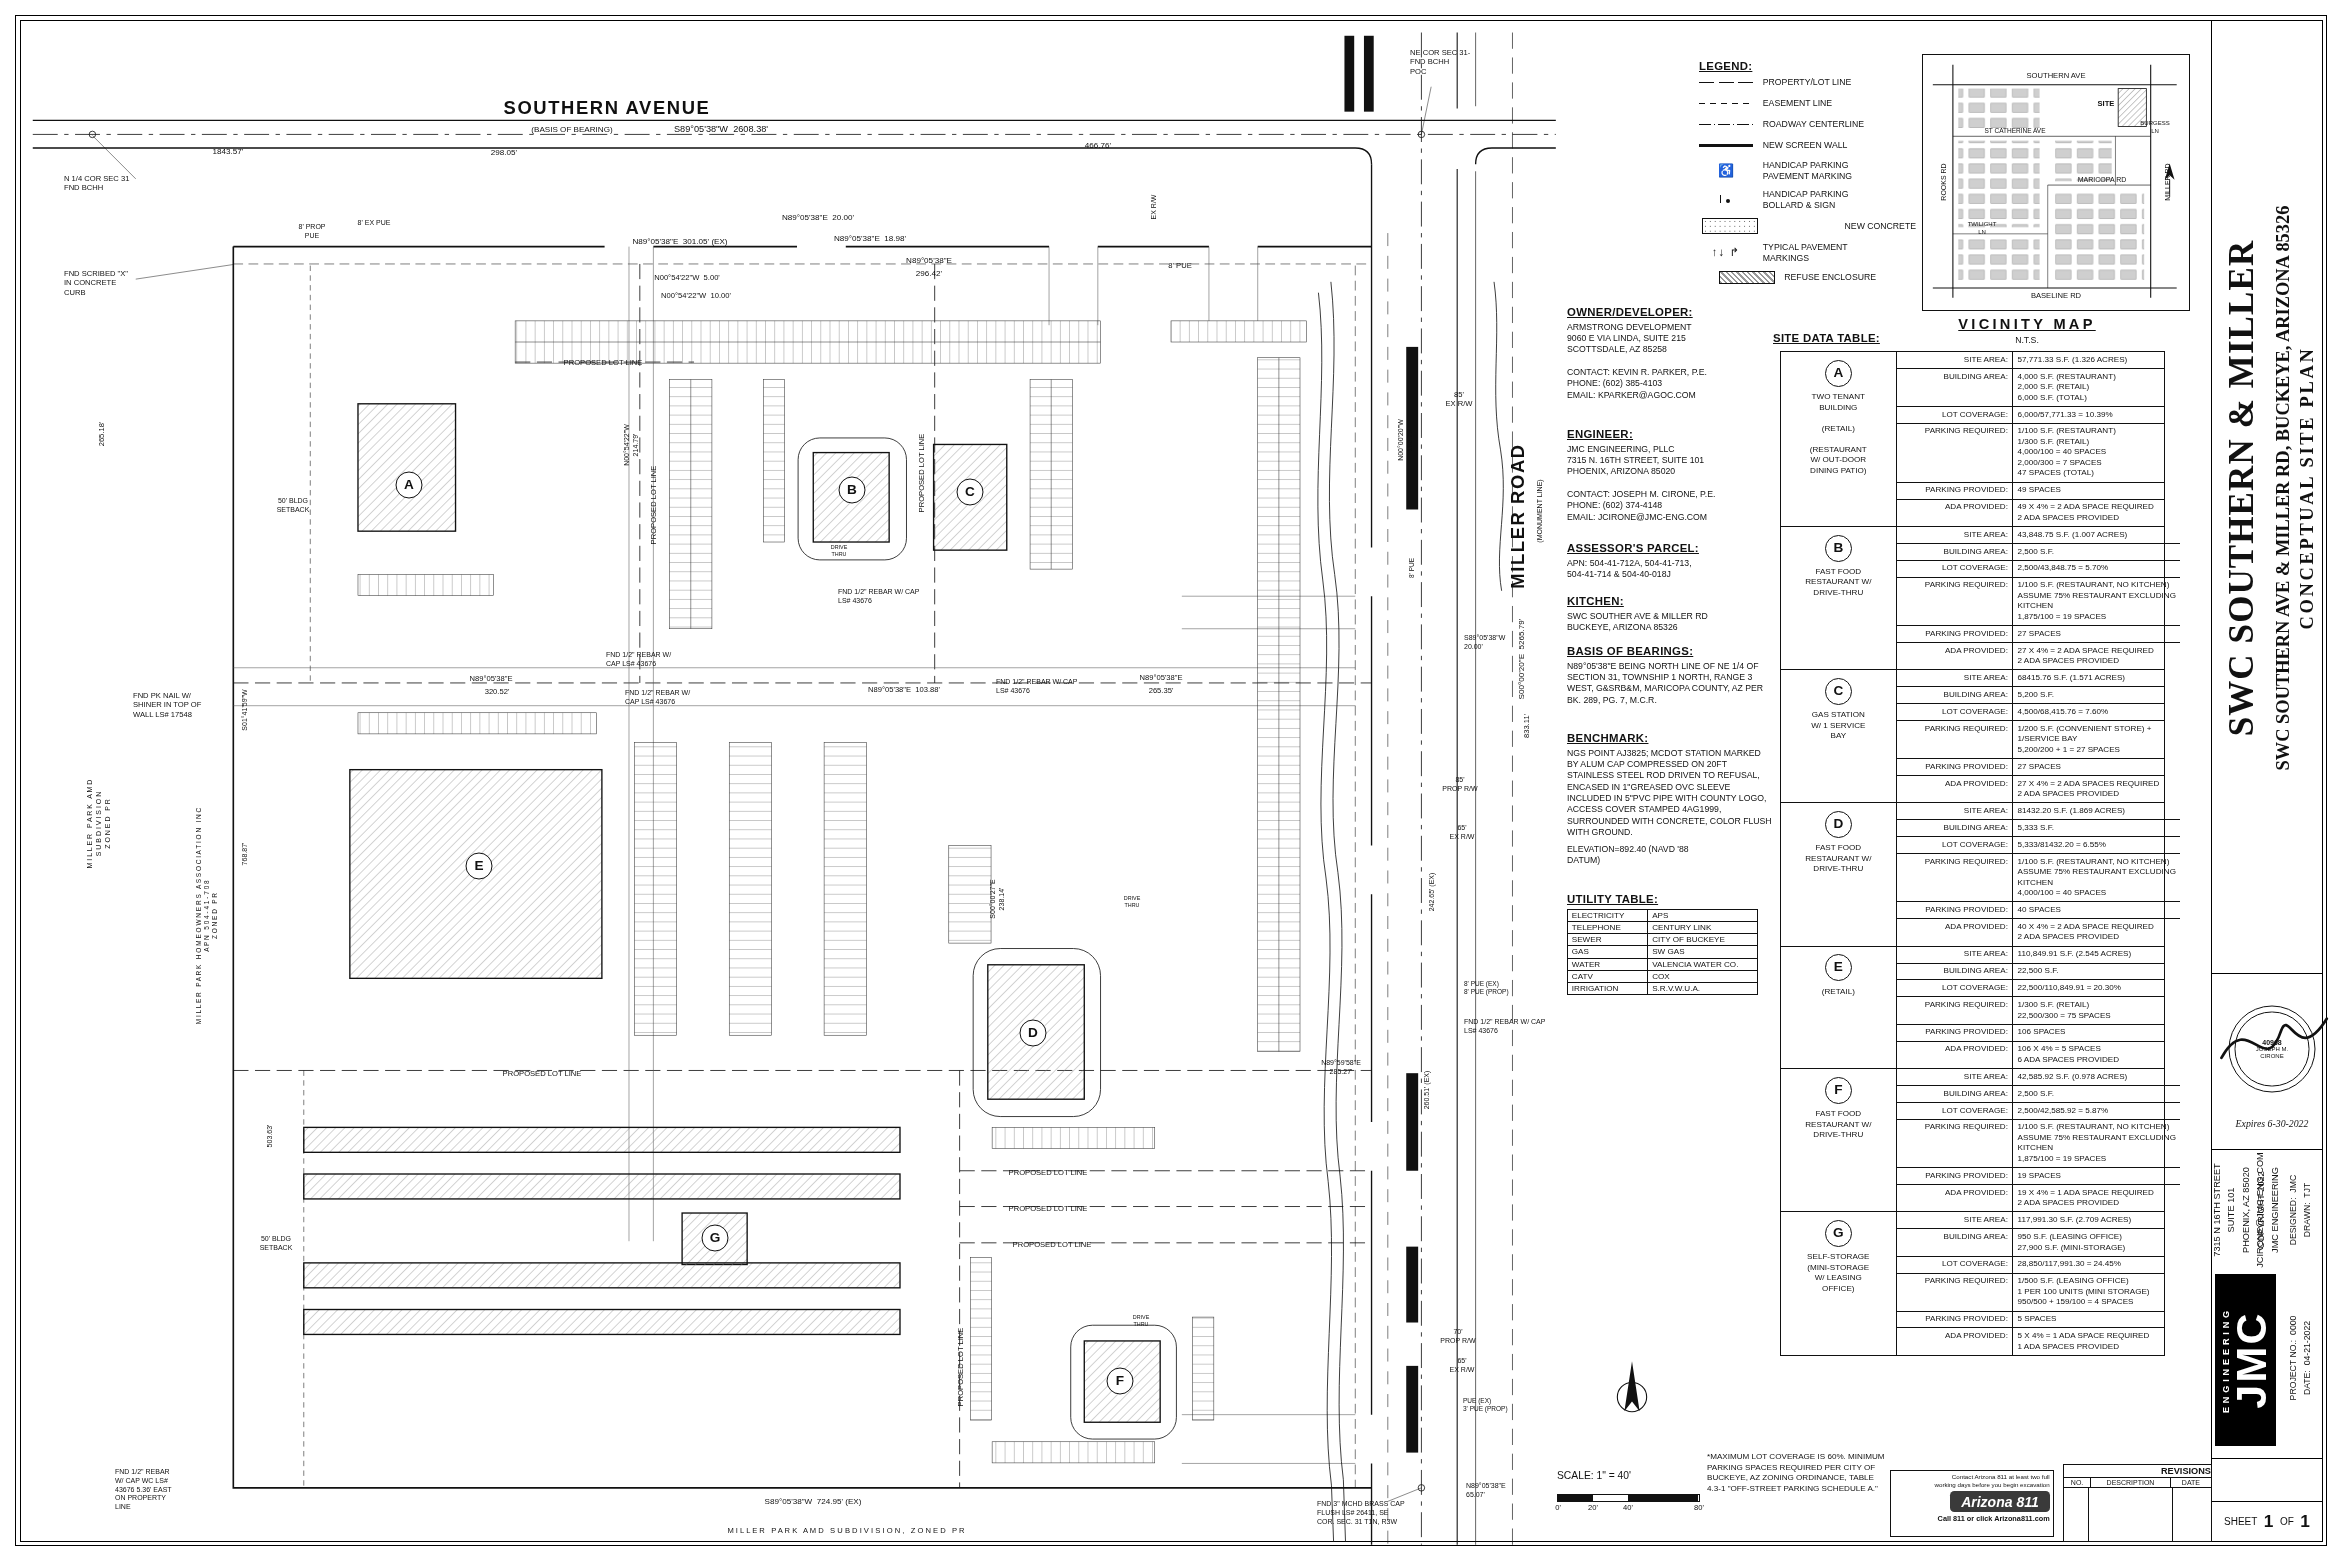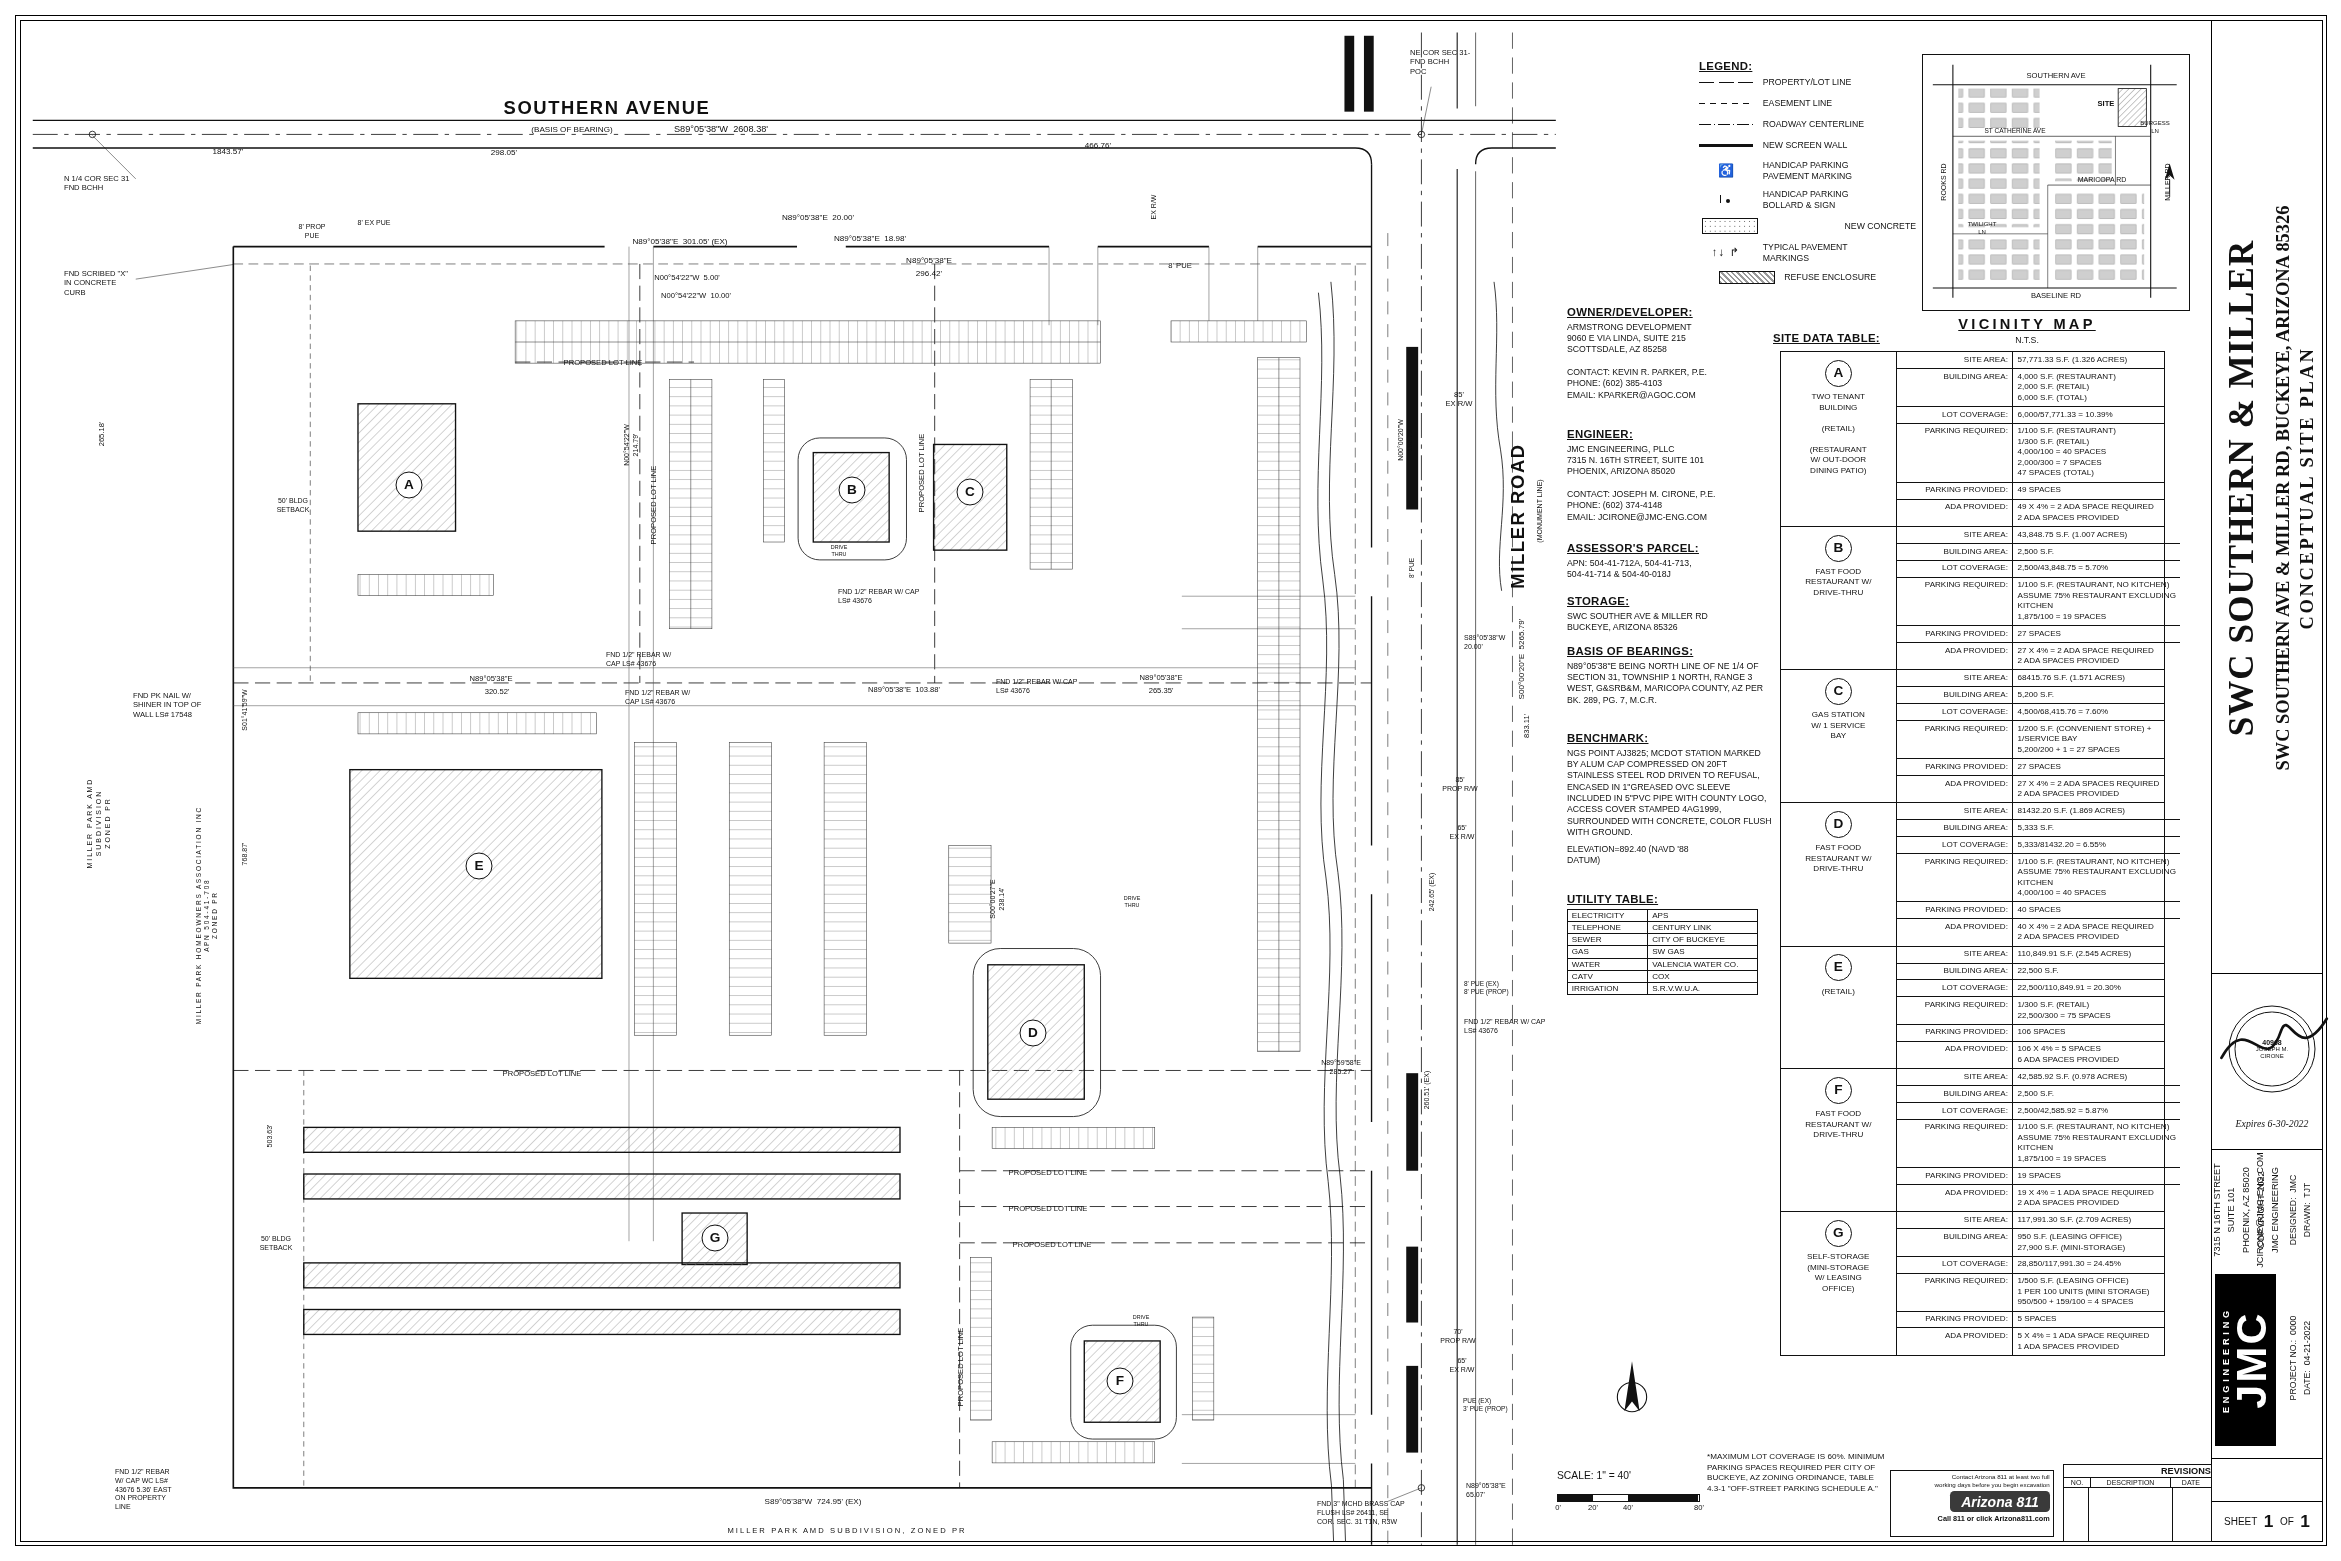--- a/index.html
+++ b/index.html
@@ -495,21 +495,21 @@
 EMAIL: JCIRONE@JMC-ENG.COM</div>
   </div>
 
   <div class="info-sec" style="left:1567px;top:542px;width:196px">
     <div class="sec-h">ASSESSOR'S PARCEL:</div>
     <div class="sec-b pre">APN: 504-41-712A, 504-41-713,
 504-41-714  &amp;  504-40-018J</div>
   </div>
 
   <div class="info-sec" style="left:1567px;top:595px;width:196px">
-    <div class="sec-h">STORAGE:</div>
+    <div class="sec-h">KITCHEN:</div>
     <div class="sec-b pre">SWC SOUTHER AVE &amp; MILLER RD
 BUCKEYE, ARIZONA 85326</div>
   </div>
 
   <div class="info-sec" style="left:1567px;top:645px;width:202px">
     <div class="sec-h">BASIS OF BEARINGS:</div>
     <div class="sec-b pre">N89°05'38"E BEING NORTH LINE OF NE 1/4 OF SECTION 31, TOWNSHIP 1 NORTH, RANGE 3 WEST, G&amp;SRB&amp;M, MARICOPA COUNTY, AZ PER BK. 289, PG. 7, M.C.R.</div>
   </div>
 
   <div class="info-sec" style="left:1567px;top:732px;width:206px">

